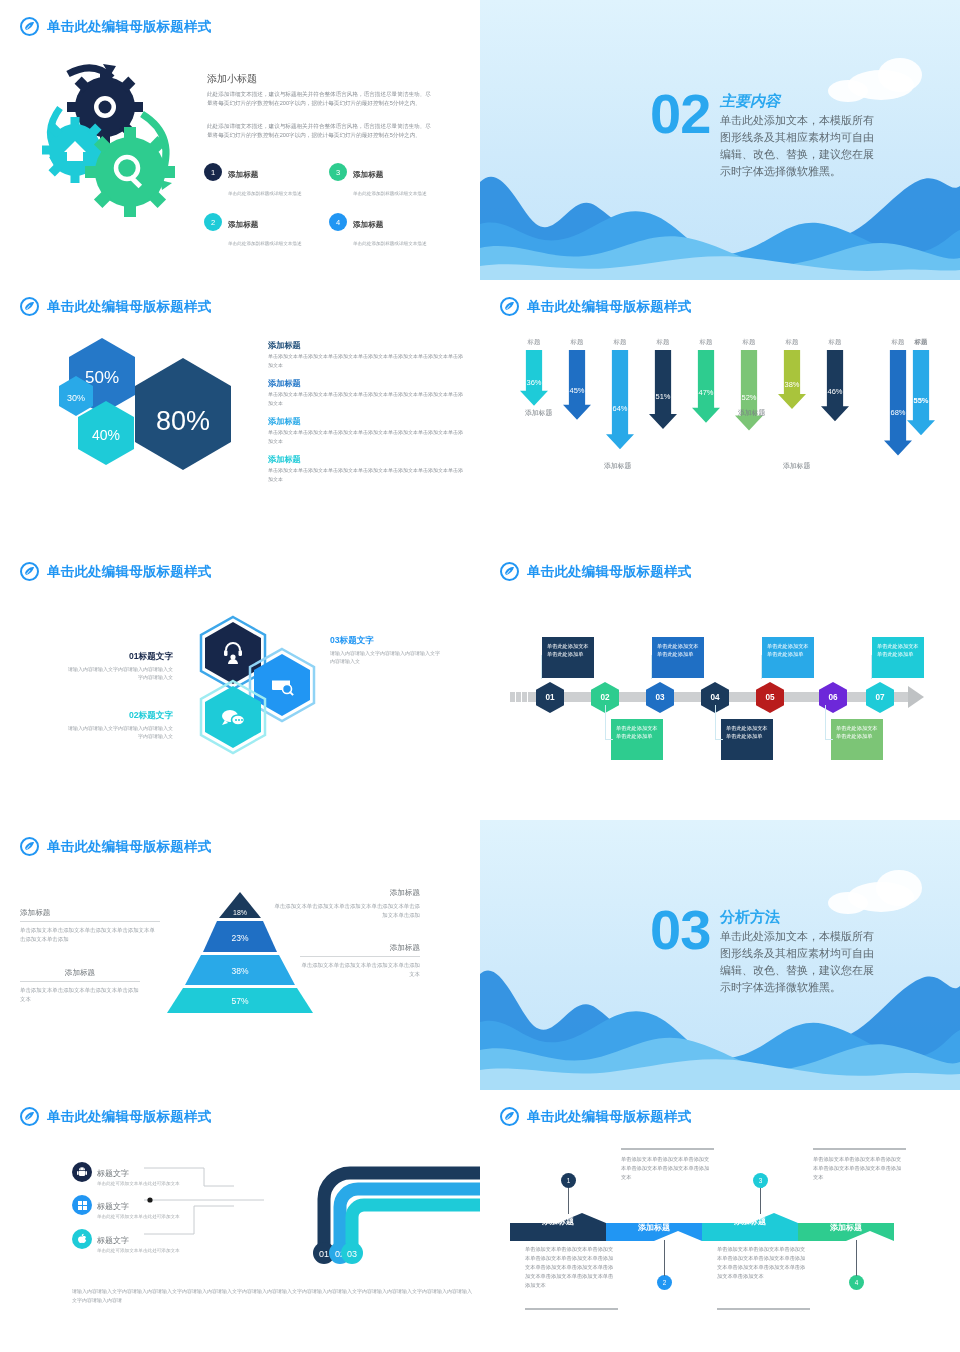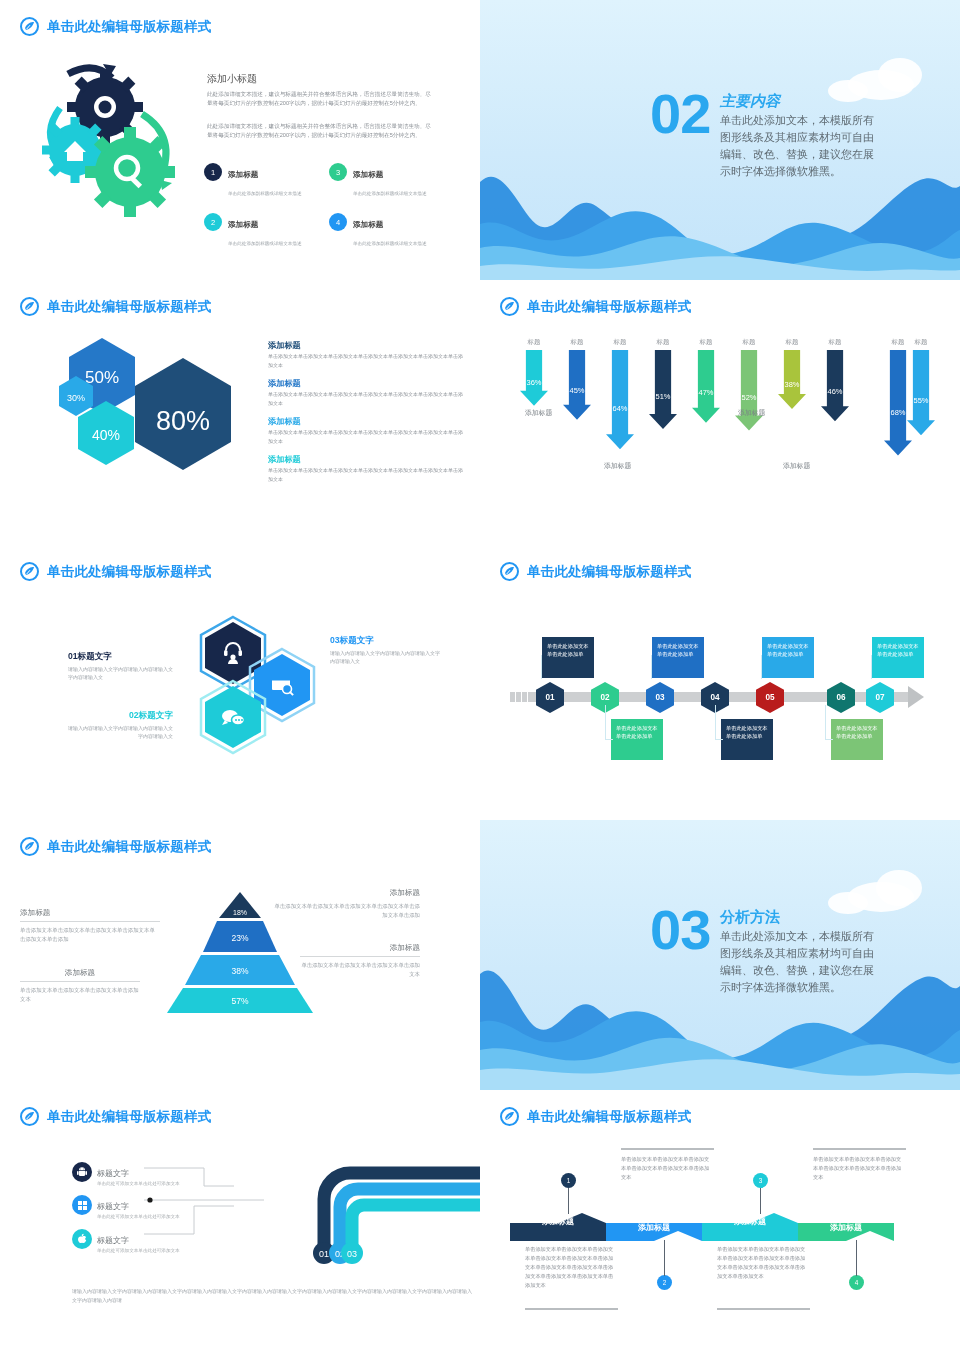--- a/index.html
+++ b/index.html
@@ -258,21 +258,21 @@
             <text x="14" y="36.518" fill="#fff" font-size="7.5" text-anchor="middle" font-family="Liberation Sans">38%</text>
           </svg></div>
         <div class="arrowcol" style="left: 321px; top: 14px; width: 28px;"><div class="lbl">标题</div><svg width="28" height="73.3" viewBox="0 0 28 73.3">
             <path d="M5.880000000000001,0 h16.24 v56.3 h5.880000000000001 L14,71.3 L0,56.3 h5.880000000000001 z" fill="#1b3a5c"></path>
             <text x="14" y="44.205999999999996" fill="#fff" font-size="7.5" text-anchor="middle" font-family="Liberation Sans">46%</text>
           </svg></div>
         <div class="arrowcol" style="left: 384px; top: 14px; width: 28px;"><div class="lbl">标题</div><svg width="28" height="107.4" viewBox="0 0 28 107.4">
             <path d="M5.880000000000001,0 h16.24 v90.4 h5.880000000000001 L14,105.4 L0,90.4 h5.880000000000001 z" fill="#1f6fc4"></path>
             <text x="14" y="65.348" fill="#fff" font-size="7.5" text-anchor="middle" font-family="Liberation Sans">68%</text>
           </svg></div>
-        <div class="arrowcol" style="left: 407px; top: 14px; width: 28px;"><div class="lbl">标题</div><svg width="28" height="87.25" viewBox="0 0 28 87.25">
+        <div class="arrowcol" style="left: 407px; top: 14px; width: 28px; font-weight: bold;"><div class="lbl">标题</div><svg width="28" height="87.25" viewBox="0 0 28 87.25">
             <path d="M5.880000000000001,0 h16.24 v70.25 h5.880000000000001 L14,85.25 L0,70.25 h5.880000000000001 z" fill="#29a9e8"></path>
             <text x="14" y="52.855" fill="#fff" font-size="7.5" text-anchor="middle" font-family="Liberation Sans">55%</text>
           </svg></div>
       </div>
     <div class="arrcap" style="left:45px; top:128px;">添加标题</div>
     <div class="arrcap" style="left:124px; top:181px;">添加标题</div>
     <div class="arrcap" style="left:303px; top:181px;">添加标题</div>
     <div class="arrcap" style="left:258px; top:128px;">添加标题</div>
   </div>
 
@@ -310,21 +310,21 @@
       <g fill="#fff" transform="translate(48,104)">
         <ellipse cx="-3" cy="-1" rx="8" ry="6"></ellipse>
           <path d="M-8,3 l -3,5 l 6,-2 z"></path>
         <ellipse cx="5" cy="3" rx="6.5" ry="5" stroke="#1ecbd8" stroke-width="1.6"></ellipse>
         <circle cx="3" cy="3" r="1" fill="#1ecbd8"></circle>
           <circle cx="6" cy="3" r="1" fill="#1ecbd8"></circle>
           <circle cx="9" cy="3" r="1" fill="#1ecbd8"></circle>
       </g>
     </svg>
 
-    <div class="hx3txt" style="left:68px; top:96px; width:105px; text-align:left;">
+    <div class="hx3txt" style="left:68px; top:96px; width:105px; text-align:right;">
       <div class="t" style="color:#17274a">01标题文字</div>
       <div class="d">请输入内容请输入文字内容请输入内容请输入文字内容请输入文</div>
     </div>
     <div class="hx3txt" style="left:68px; top:155px; width:105px; text-align:right;">
       <div class="t" style="color:#1ecbd8">02标题文字</div>
       <div class="d">请输入内容请输入文字内容请输入内容请输入文字内容请输入文</div>
     </div>
     <div class="hx3txt" style="left:330px; top:80px; width:110px;">
       <div class="t" style="color:#2196f3">03标题文字</div>
       <div class="d">请输入内容请输入文字内容请输入内容请输入文字内容请输入文</div>
@@ -357,21 +357,21 @@
         <div class="tlhex" style="left: 136px; top: 77px; background: rgb(31, 111, 196); clip-path: polygon(50% 0%, 100% 25%, 100% 75%, 50% 100%, 0% 75%, 0% 25%);">03</div>
         <div class="tlbox" style="background: rgb(31, 111, 196); left: 142px; top: 32px;">单击此处添加文本单击此处添加单</div>
         <div class="tlconn" style="left: 141px; top: 50px; width: 1px; height: 24px;"></div>
         <div class="tlhex" style="left: 191px; top: 77px; background: rgb(27, 58, 92); clip-path: polygon(50% 0%, 100% 25%, 100% 75%, 50% 100%, 0% 75%, 0% 25%);">04</div>
         <div class="tlbox" style="background: rgb(27, 58, 92); left: 211px; top: 114px;">单击此处添加文本单击此处添加单</div>
         <div class="tlconn" style="left: 205px; top: 100px; width: 1px; height: 34px;"></div>
         <div class="tlconn" style="left: 205px; top: 134px; width: 8px; height: 1px;"></div>
         <div class="tlhex" style="left: 246px; top: 77px; background: #b91c1c; clip-path: polygon(50% 0%, 100% 25%, 100% 75%, 50% 100%, 0% 75%, 0% 25%);">05</div>
         <div class="tlbox" style="background: rgb(41, 169, 232); left: 252px; top: 32px;">单击此处添加文本单击此处添加单</div>
         <div class="tlconn" style="left: 251px; top: 50px; width: 1px; height: 24px;"></div>
-        <div class="tlhex" style="left: 317px; top: 77px; background: #0f766e; clip-path: polygon(50% 0%, 100% 25%, 100% 75%, 50% 100%, 0% 75%, 0% 25%);">06</div>
+        <div class="tlhex" style="left: 309px; top: 77px; background: #6d28d9; clip-path: polygon(50% 0%, 100% 25%, 100% 75%, 50% 100%, 0% 75%, 0% 25%);">06</div>
         <div class="tlbox" style="background: rgb(124, 197, 118); left: 321px; top: 114px;">单击此处添加文本单击此处添加单</div>
         <div class="tlconn" style="left: 315px; top: 100px; width: 1px; height: 34px;"></div>
         <div class="tlconn" style="left: 315px; top: 134px; width: 8px; height: 1px;"></div>
         <div class="tlhex" style="left: 356px; top: 77px; background: rgb(30, 203, 216); clip-path: polygon(50% 0%, 100% 25%, 100% 75%, 50% 100%, 0% 75%, 0% 25%);">07</div>
         <div class="tlbox" style="background: rgb(30, 203, 216); left: 362px; top: 32px;">单击此处添加文本单击此处添加单</div>
         <div class="tlconn" style="left: 361px; top: 50px; width: 1px; height: 24px;"></div>
       </div>
   </div>
 
   <div class="slide">

